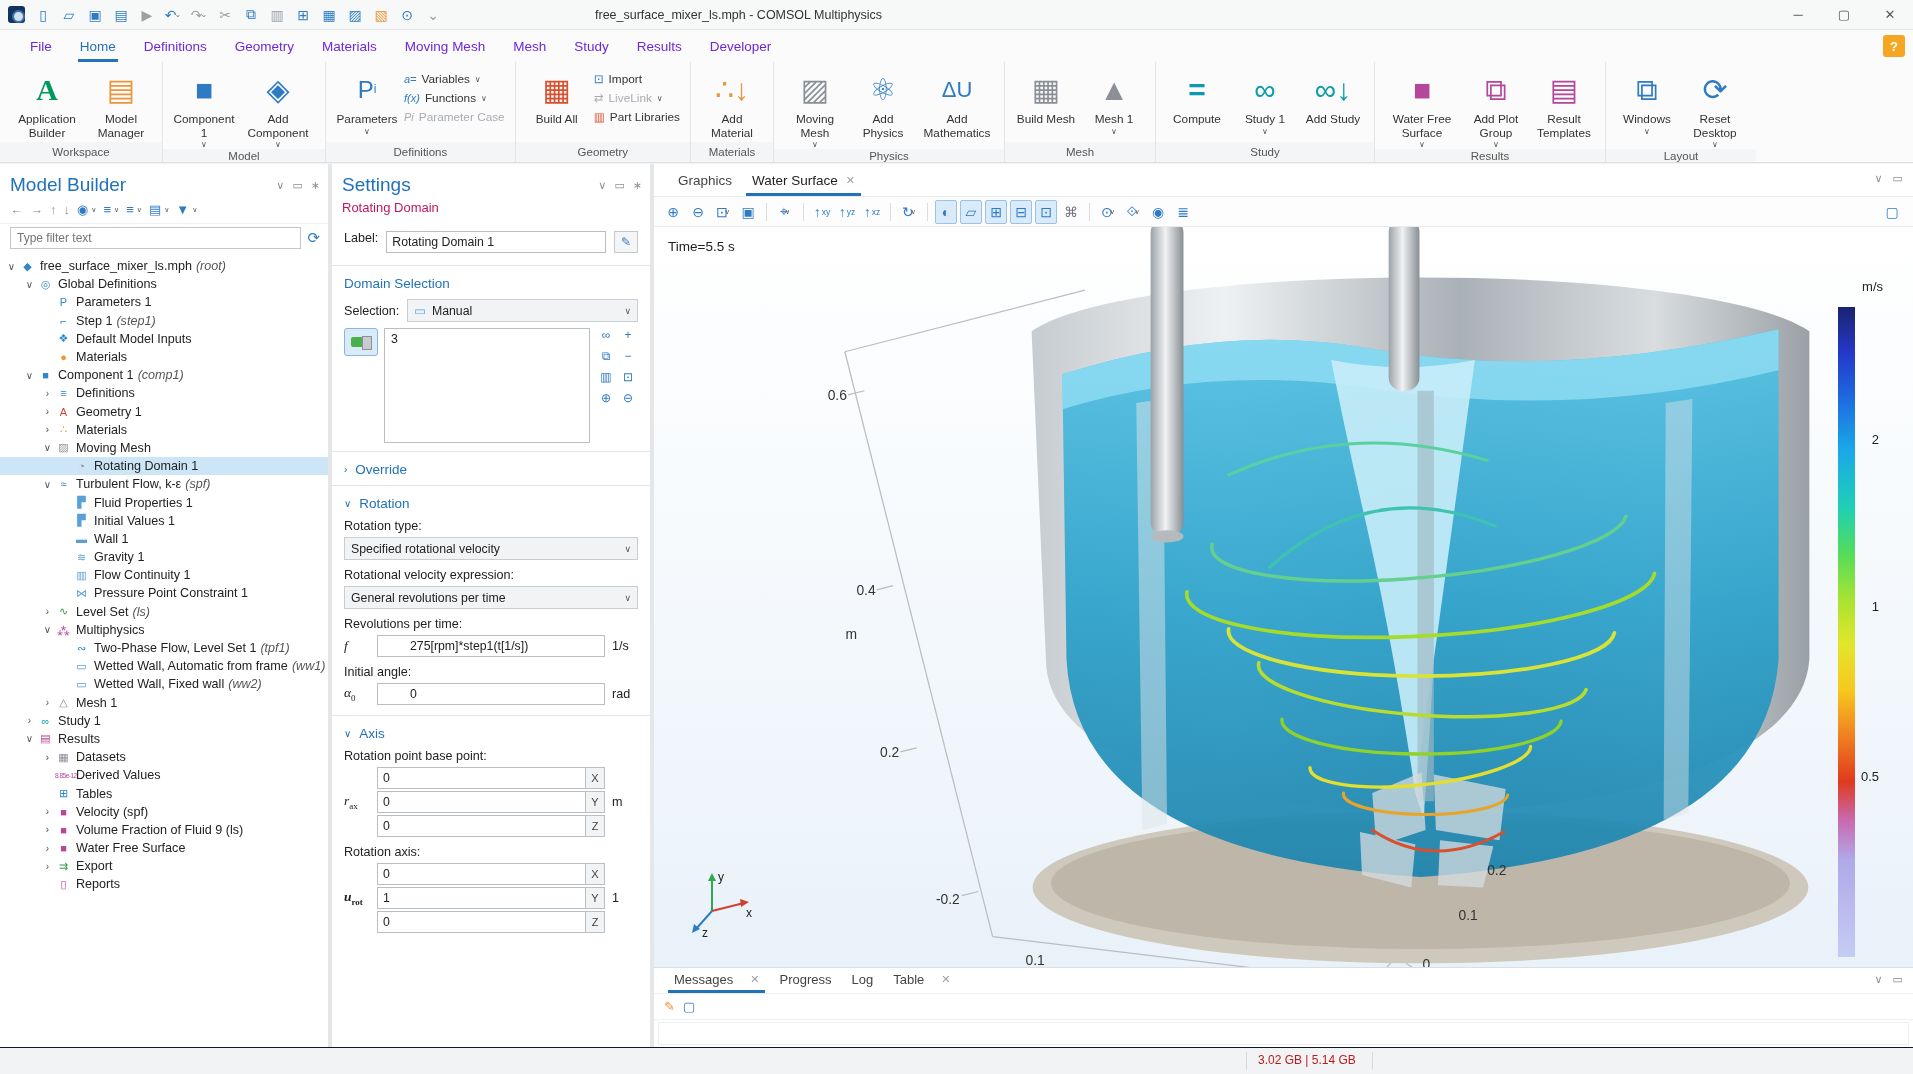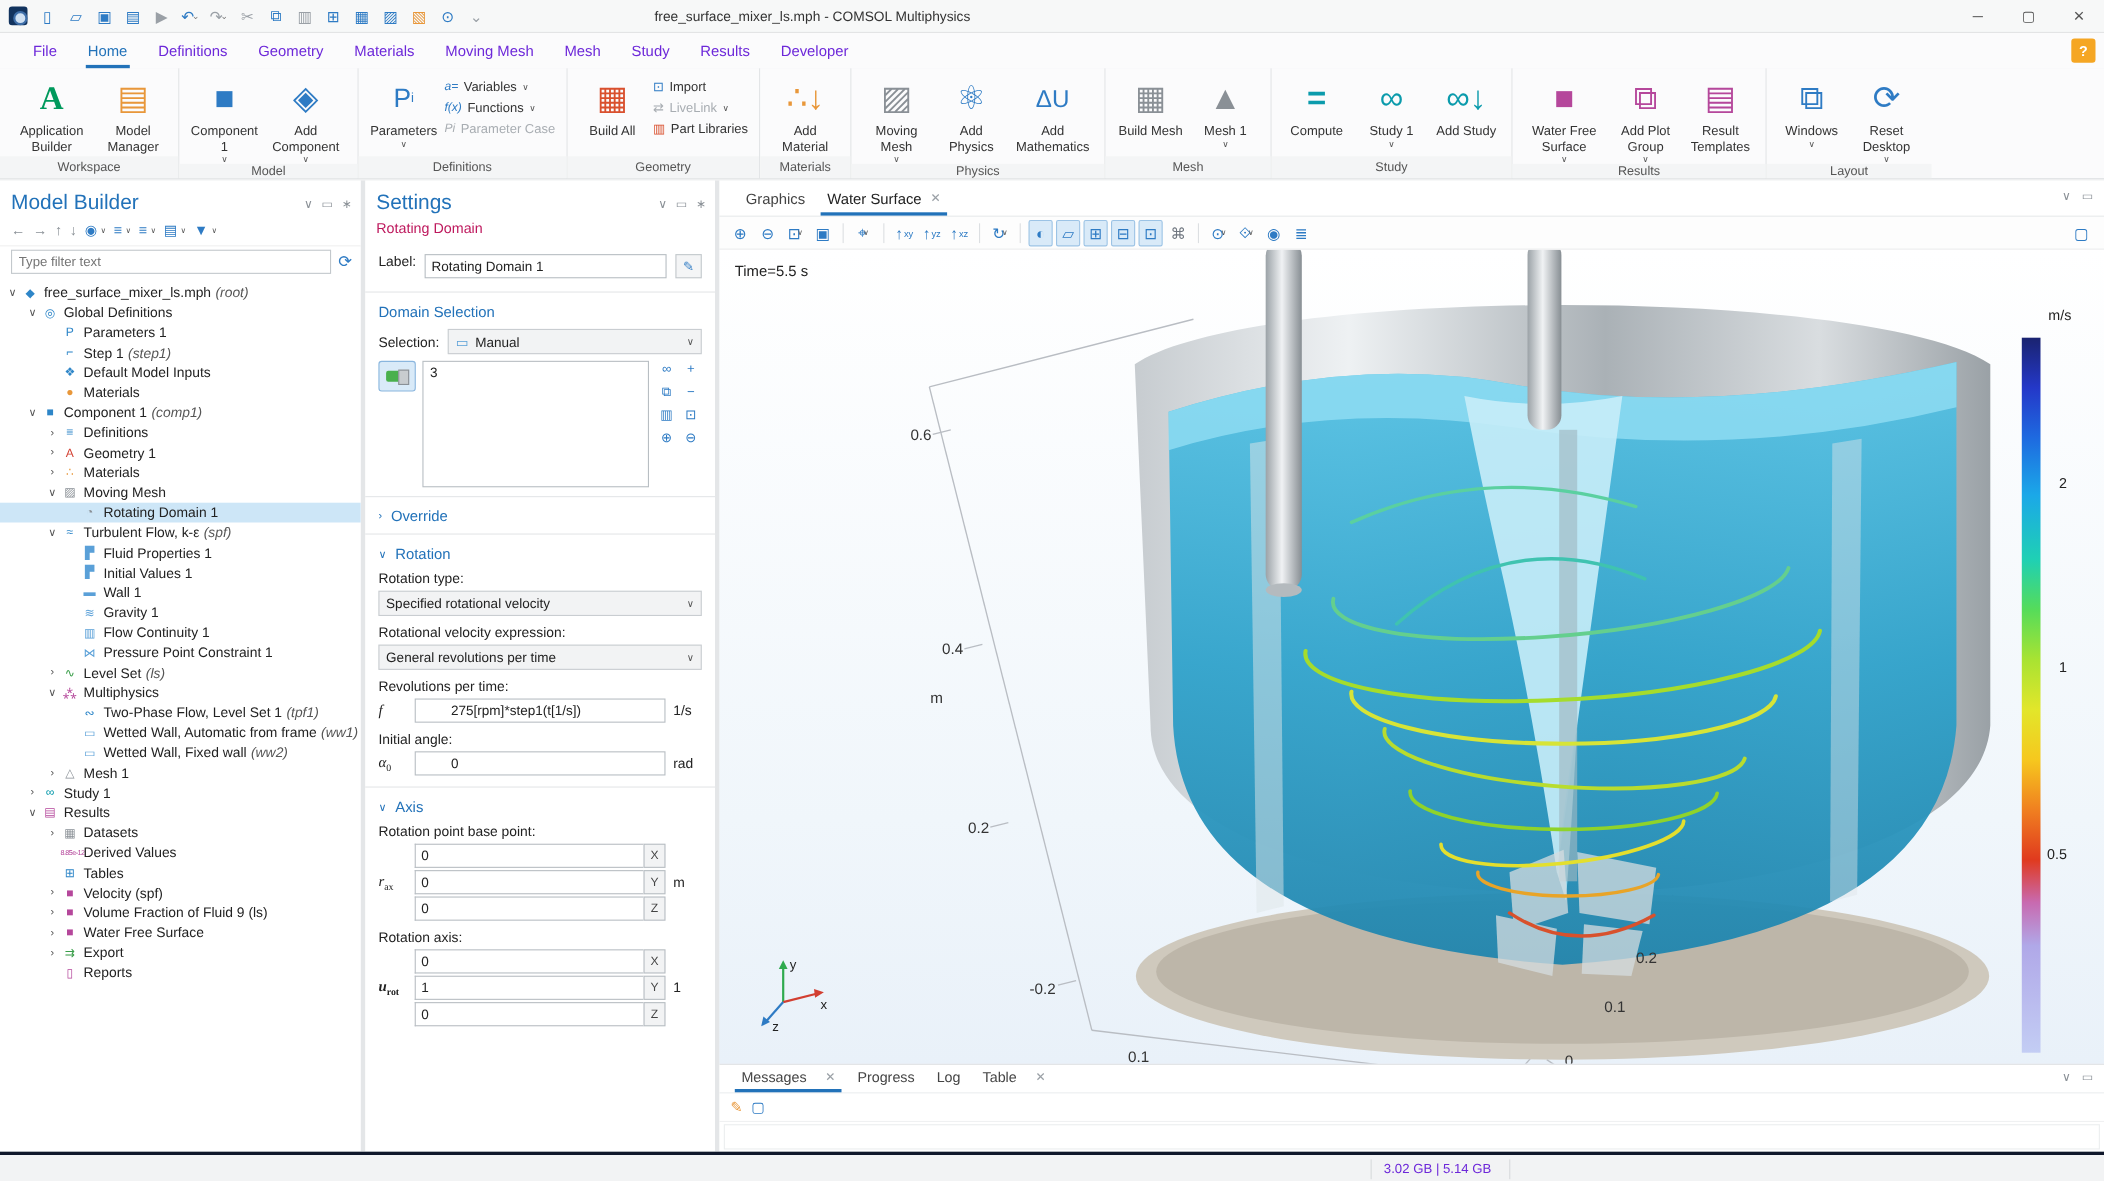--- a/index.html
+++ b/index.html
@@ -132,21 +132,21 @@
   
   .dock { height:80px; background:#fff; border-top:1px solid #dcdfe2; display:flex; flex-direction:column; }
   .dtabs { height:26px; display:flex; align-items:flex-end; padding-left:10px; position:relative; border-bottom:1px solid #eceeef; }
   .dtab { padding:4px 10px 6px 10px; font-size:13px; color:#444; position:relative; display:flex; gap:17px; align-items:center; }
   .dtab.active::after { content:""; position:absolute; left:4px; right:4px; bottom:0; height:3px; background:#2272b9; }
   .dtabs-icons { position:absolute; right:10px; top:5px; display:flex; gap:10px; color:#8a9096; font-size:11px; }
   .dtools { height:26px; display:flex; align-items:center; gap:8px; padding-left:10px; border-bottom:1px solid #f0f1f2; }
   .dstrip { flex:1; background:#fff; margin:2px 4px; border:1px solid #eceeef; }
 
   
-  .statusbar { position:absolute; left:0; right:0; bottom:0; height:27px; background:#f2f3f4; border-top:3px solid #0f172a; font-size:12px; color:#6d28d9; }
+  .statusbar { position:absolute; left:0; right:0; bottom:0; height:27px; background:#f2f3f4; border-top:1px solid #0f172a; font-size:12px; color:#b91c1c; }
   .mem { position:absolute; left:1258px; top:5px; }
   .sdiv { position:absolute; top:4px; width:1px; height:18px; background:#d8dadc; }
 </style>
 </head>
 <body>
 
 <div class="app">
 
   <div class="titlebar">
     <div class="qat">

